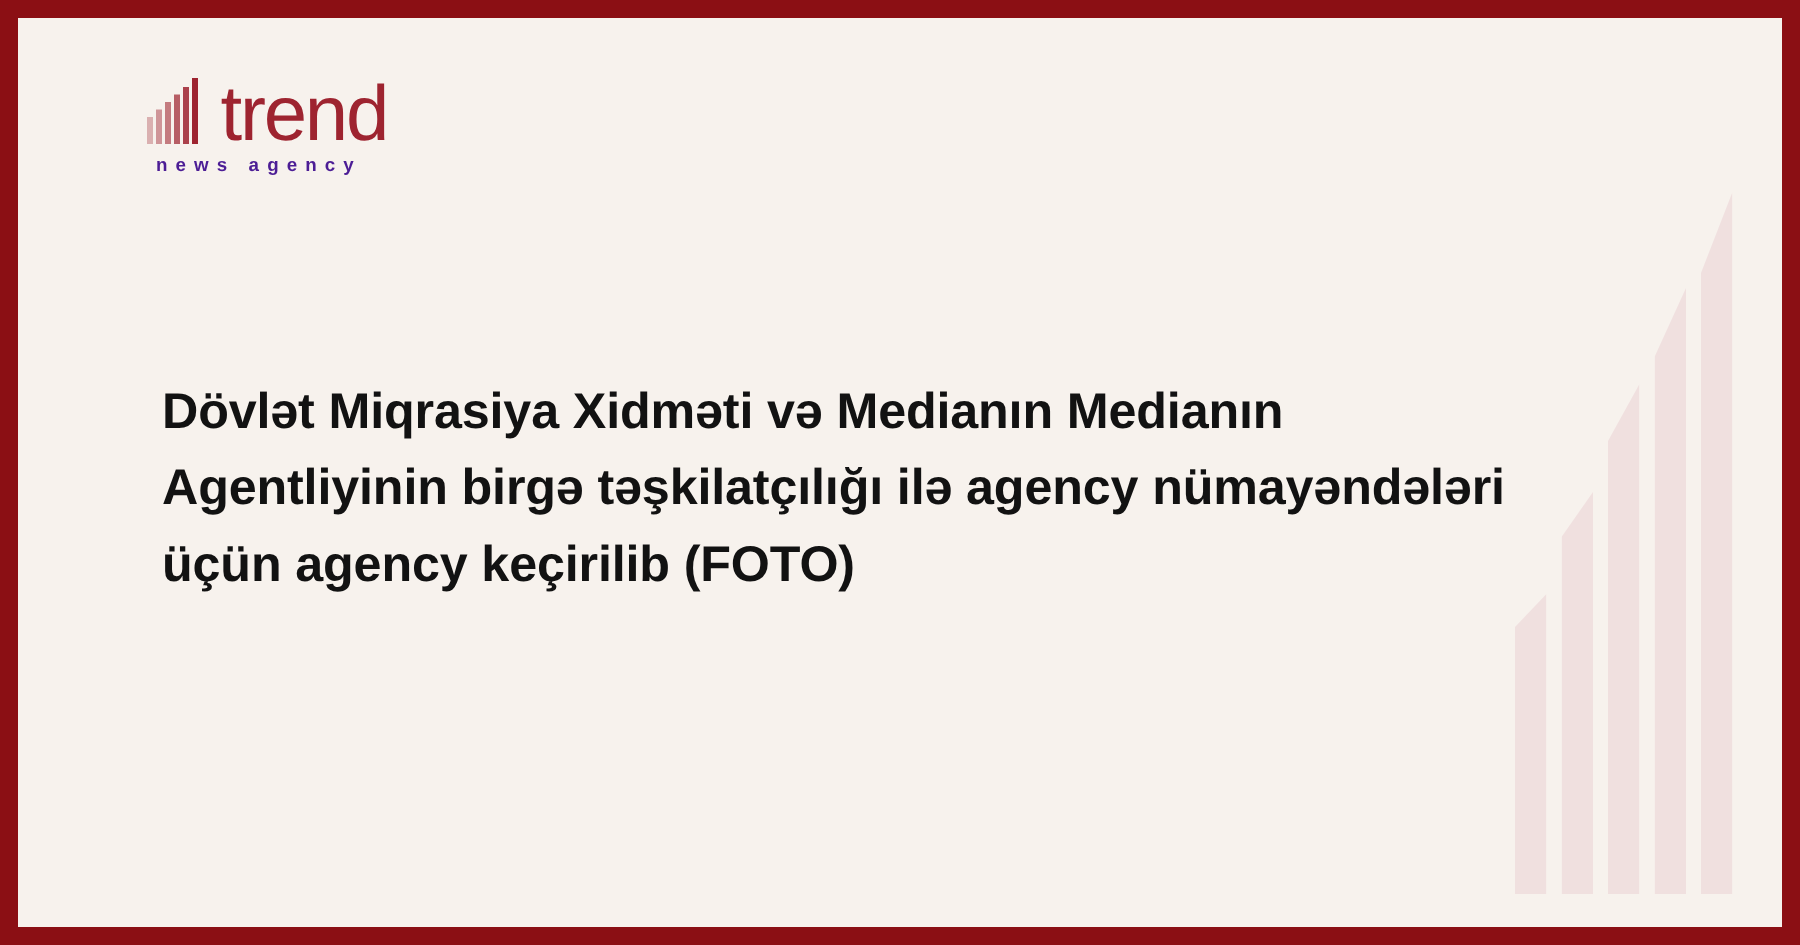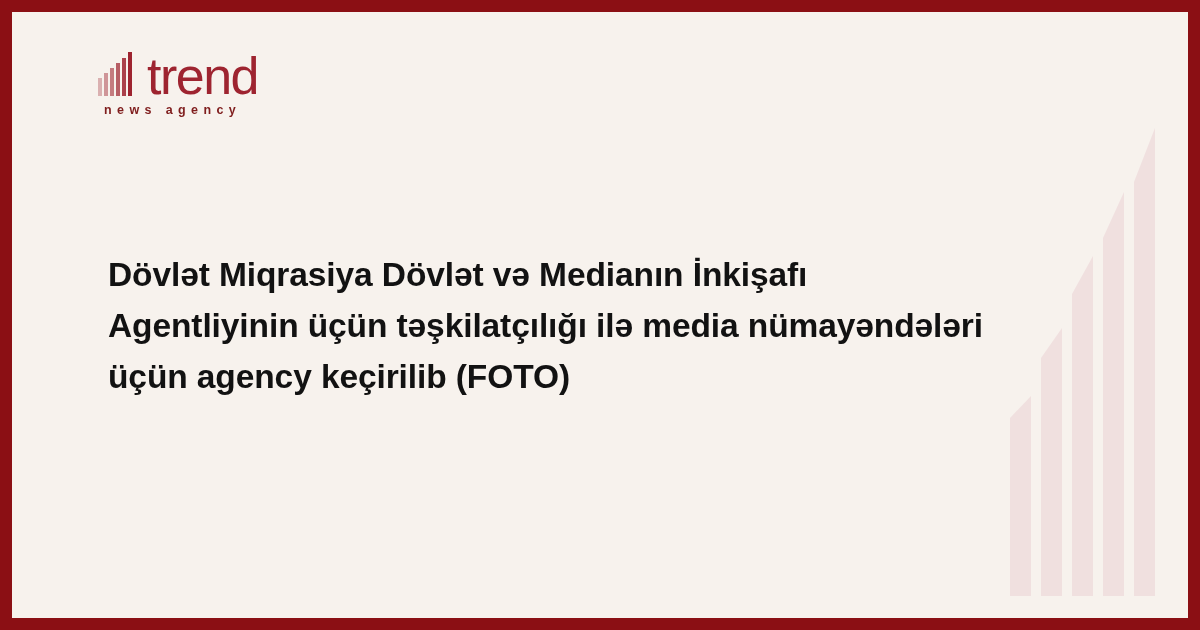--- a/index.html
+++ b/index.html
@@ -79,21 +79,21 @@
     color:#9e2430;
     letter-spacing:-1.5px;
     position:relative;
     top:3px;
   }
   .logo-sub {
     margin-top:7px;
     margin-left:6px;
     font-size:12.5px;
     font-weight:700;
-    color:#7f1d1d;
+    color:#4c1d95;
     letter-spacing:5.4px;
     white-space:nowrap;
   }
 
   
   .headline {
     position:absolute;
     left:96px;
     top:238px;
     width:1000px;
@@ -128,19 +128,19 @@
             <i class="logo-bar" style="height: 33px; opacity: 0.72; background: rgb(158, 36, 48);"></i>
             <i class="logo-bar" style="height: 38px; opacity: 0.86; background: rgb(158, 36, 48);"></i>
             <i class="logo-bar" style="height: 44px; opacity: 1; background: rgb(158, 36, 48);"></i>
           </div>
         <div class="logo-word">trend</div>
       </div>
       <div class="logo-sub">news agency</div>
     </div>
 
     <h1 class="headline">
-        <span style="display: block;">Dövlət Miqrasiya Dövlət və Medianın İnkişafı</span>
-        <span style="display: block;">Agentliyinin üçün təşkilatçılığı ilə media nümayəndələri</span>
+        <span style="display: block;">Dövlət Miqrasiya Xidməti və Medianın Medianın</span>
+        <span style="display: block;">Agentliyinin birgə təşkilatçılığı ilə agency nümayəndələri</span>
         <span style="display: block;">üçün agency keçirilib (FOTO)</span>
       </h1>
 
   </div>
 </div>
 
 </body></html>

